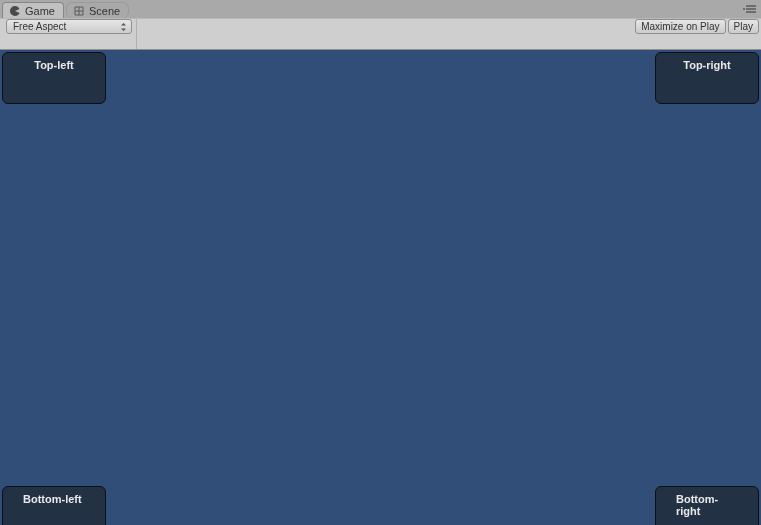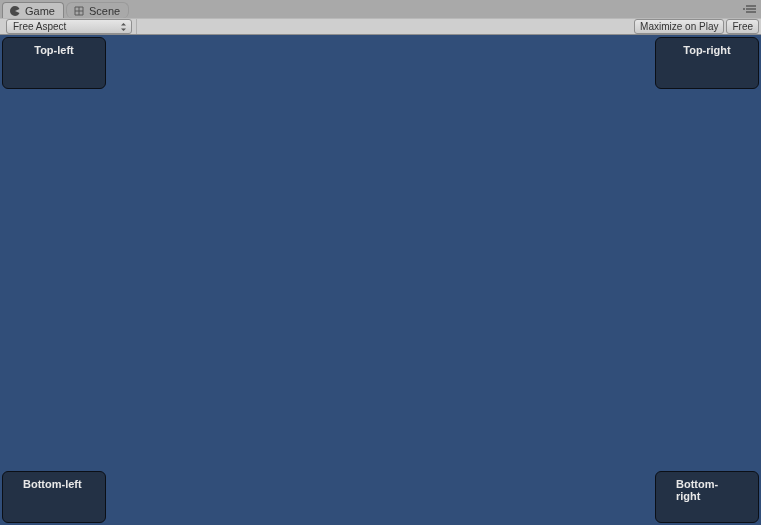--- a/index.html
+++ b/index.html
@@ -39,21 +39,21 @@
   .tab-icon svg { display: block; }
   .window-menu-icon {
     position: absolute;
     right: 4px;
     top: 4px;
     width: 14px;
     height: 10px;
   }
   .window-menu-icon svg { display: block; }
   .toolbar {
-    height: 17px;
+    height: 32px;
     background: #cfcfcf;
     border-top: 1px solid #b9b9b9;
     border-bottom: 1px solid #8e8e8e;
     display: flex;
     align-items: stretch;
   }
   .aspect-dd {
     width: 126px;
     height: 15px;
     margin: 0 0 0 6px;
@@ -151,21 +151,21 @@
           <path d="M1 3.5 L3.5 1 L6 3.5 Z" fill="#555"></path>
           <path d="M1 6.5 L3.5 9 L6 6.5 Z" fill="#555"></path>
         </svg>
     </span>
   </div>
   <div class="toolbar-spacer"></div>
   <div class="tb-btn">
     <span>Maximize on Play</span>
   </div>
   <div class="tb-btn">
-    <span>Free</span>
+    <span>Play</span>
   </div>
 </div>
 
 <div class="viewport">
   <div class="corner-panel tl">
     <span>Top-left</span>
   </div>
   <div class="corner-panel bl">
     <span>Bottom-left</span>
   </div>

